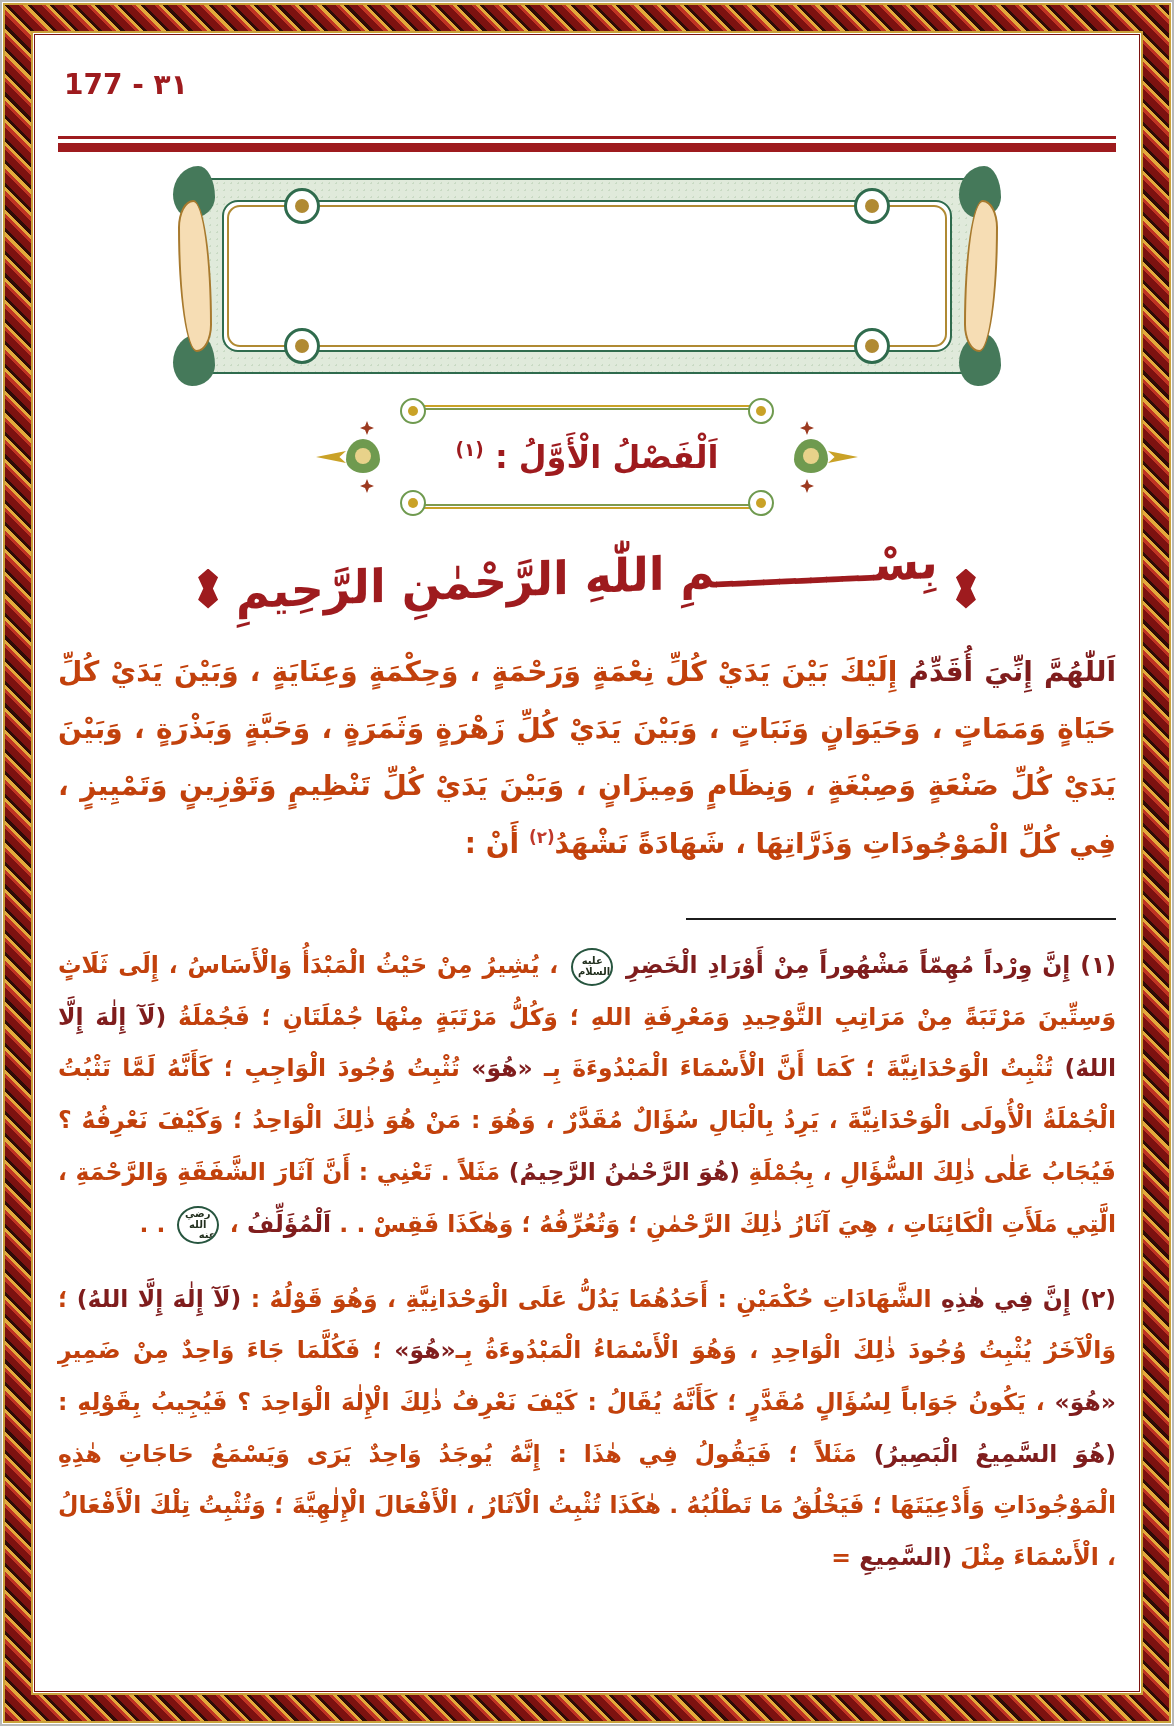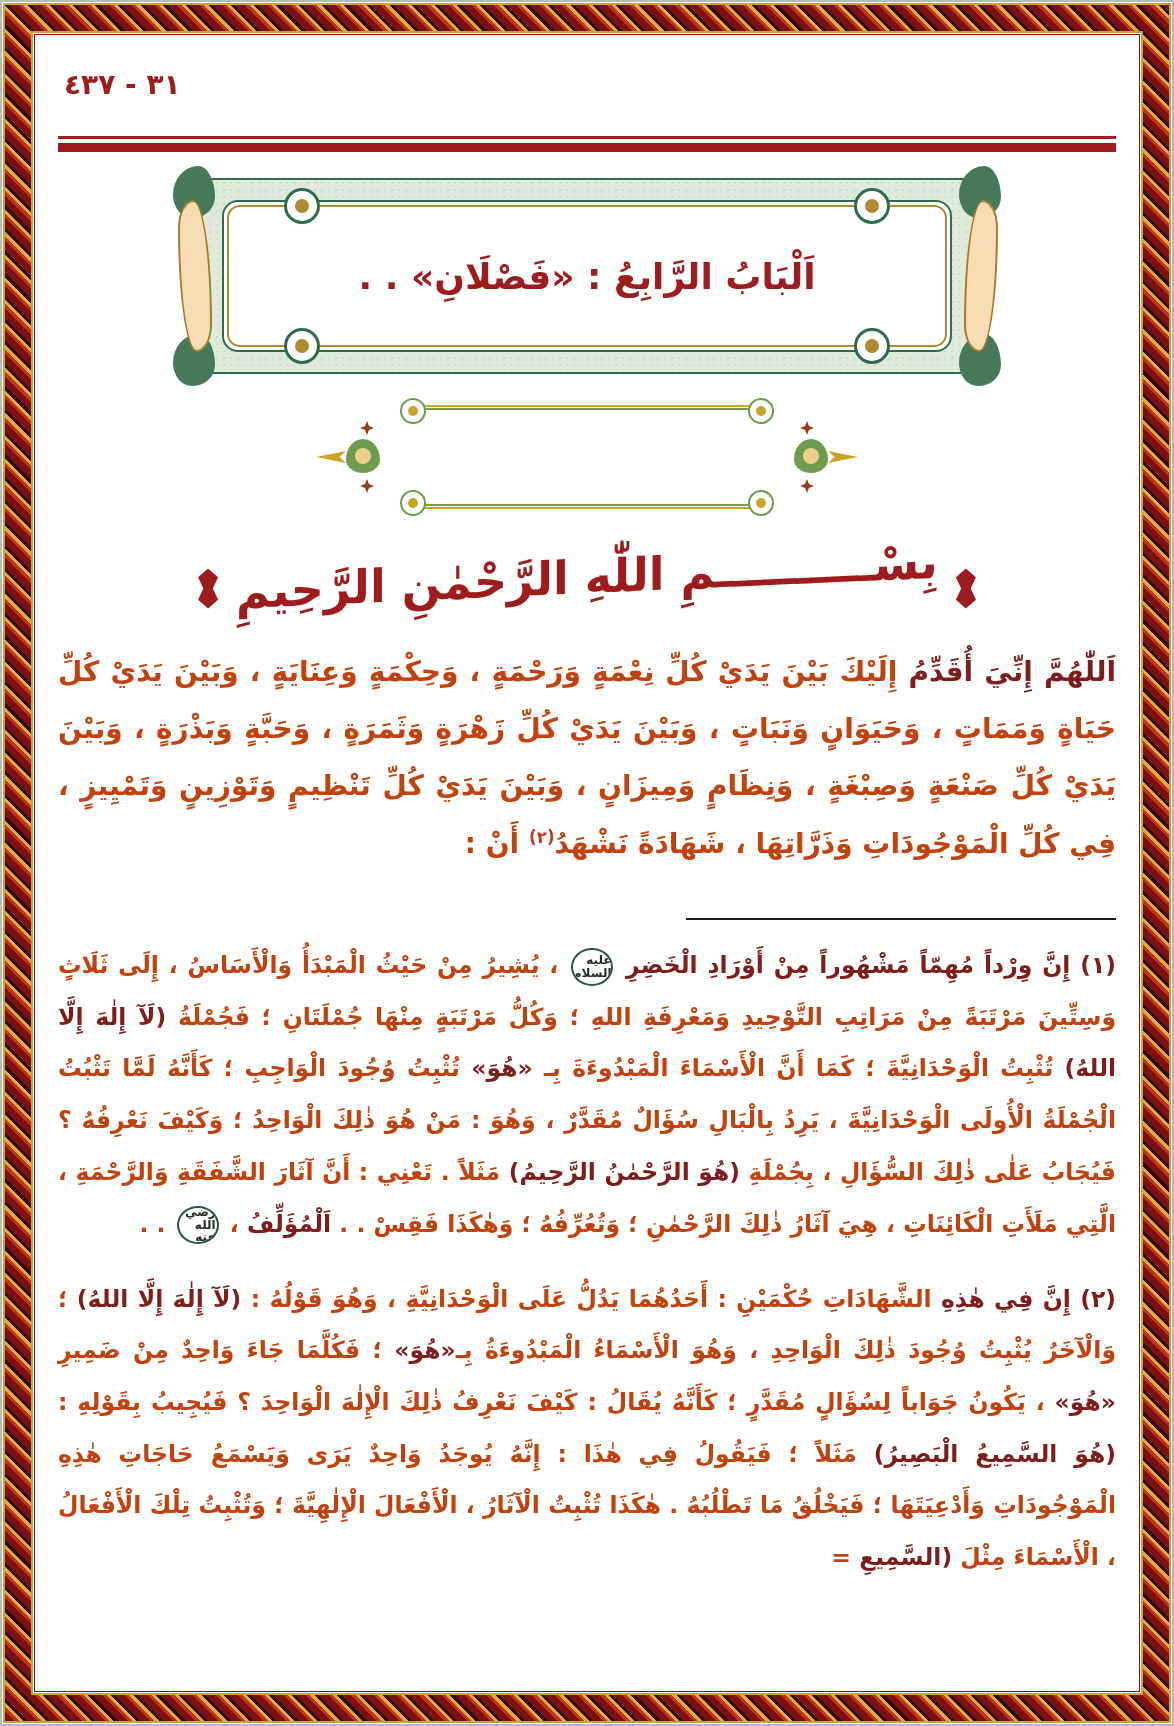--- a/index.html
+++ b/index.html
@@ -149,39 +149,39 @@
   .fn-sep{width:430px;height:2px;background:#1c1c1c;margin:46px 0 20px auto;}
   .footnote{
     font-size:23.5px;font-weight:700;line-height:2.2;
     text-align:justify;text-align-last:right;
     margin-top:6px;
   }
   .seal{
     display:inline-flex;align-items:center;justify-content:center;
     width:36px;height:32px;margin:0 3px;
     border:2px solid #27553f;border-radius:50%;
-    font-size:12px;line-height:1.05;color:#23301f;
+    font-size:10px;line-height:1.05;text-align:center;color:#23301f;
     vertical-align:middle;overflow:hidden;padding:1px;font-weight:700;
   }
 </style>
 </head>
 <body>
 
 <div class="page">
 
   <div class="edge-line"></div>
   <div class="band-outer-rail"></div>
   <div class="border-band"></div>
   <div class="band-inner-rail"></div>
   <div class="band-inner-dark"></div>
 
   <div class="content">
 
     <div class="header">
-      <div class="page-num">٣١ - ٤٣٧</div>
+      <div class="page-num">٣١ - 177</div>
     </div>
     <div class="rule-thin"></div>
     <div class="rule-thick"></div>
 
     <div class="chapter-frame">
       <div class="outer"></div>
       <div class="ribbon left">
         <div class="leaf-top"></div>
           <div class="leaf-bot"></div>
           <div class="scroll"></div>
@@ -189,21 +189,20 @@
       <div class="ribbon right">
         <div class="leaf-top"></div>
           <div class="leaf-bot"></div>
           <div class="scroll"></div>
       </div>
       <div class="inner">
         <div class="corner-curl cc-tl"></div>
         <div class="corner-curl cc-tr"></div>
         <div class="corner-curl cc-bl"></div>
         <div class="corner-curl cc-br"></div>
-        <div class="chapter-title">اَلْبَابُ الرَّابِعُ : «فَصْلَانِ» . .</div>
       </div>
     </div>
 
     <div class="section-frame">
       <div class="section-rail top"></div>
       <div class="section-rail bottom"></div>
       <div class="rail-curl rc-tl"></div>
       <div class="rail-curl rc-tr"></div>
       <div class="rail-curl rc-bl"></div>
       <div class="rail-curl rc-br"></div>
@@ -212,20 +211,21 @@
           <div class="cluster-leaf"></div>
           <div class="arrow"></div>
           <div class="flower f2"></div>
       </div>
       <div class="side-cluster right">
         <div class="flower f1"></div>
           <div class="cluster-leaf"></div>
           <div class="arrow"></div>
           <div class="flower f2"></div>
       </div>
+      <div class="section-title"><span>اَلْفَصْلُ الْأَوَّلُ : </span><span class="fn-marker">(١)</span></div>
     </div>
 
     <div class="basmala-wrap">
       <span class="orn"></span><span class="basmala">بِسْــــــــــمِ اللّٰهِ الرَّحْمٰنِ الرَّحِيمِ</span><span class="orn"></span>
     </div>
 
     <p class="body-par"><span class="t-red">اَللّٰهُمَّ إِنِّيَ أُقَدِّمُ </span><span class="t-black">إِلَيْكَ بَيْنَ يَدَيْ كُلِّ نِعْمَةٍ وَرَحْمَةٍ ، وَحِكْمَةٍ وَعِنَايَةٍ ، وَبَيْنَ يَدَيْ كُلِّ حَيَاةٍ وَمَمَاتٍ ، وَحَيَوَانٍ وَنَبَاتٍ ، وَبَيْنَ يَدَيْ كُلِّ زَهْرَةٍ وَثَمَرَةٍ ، وَحَبَّةٍ وَبَذْرَةٍ ، وَبَيْنَ يَدَيْ كُلِّ صَنْعَةٍ وَصِبْغَةٍ ، وَنِظَامٍ وَمِيزَانٍ ، وَبَيْنَ يَدَيْ كُلِّ تَنْظِيمٍ وَتَوْزِينٍ وَتَمْيِيزٍ ، فِي كُلِّ الْمَوْجُودَاتِ وَذَرَّاتِهَا ، شَهَادَةً نَشْهَدُ</span><span class="sup-red">(٢)</span><span class="t-black"> أَنْ :</span></p>
 
     <div class="fn-sep"></div>
 

